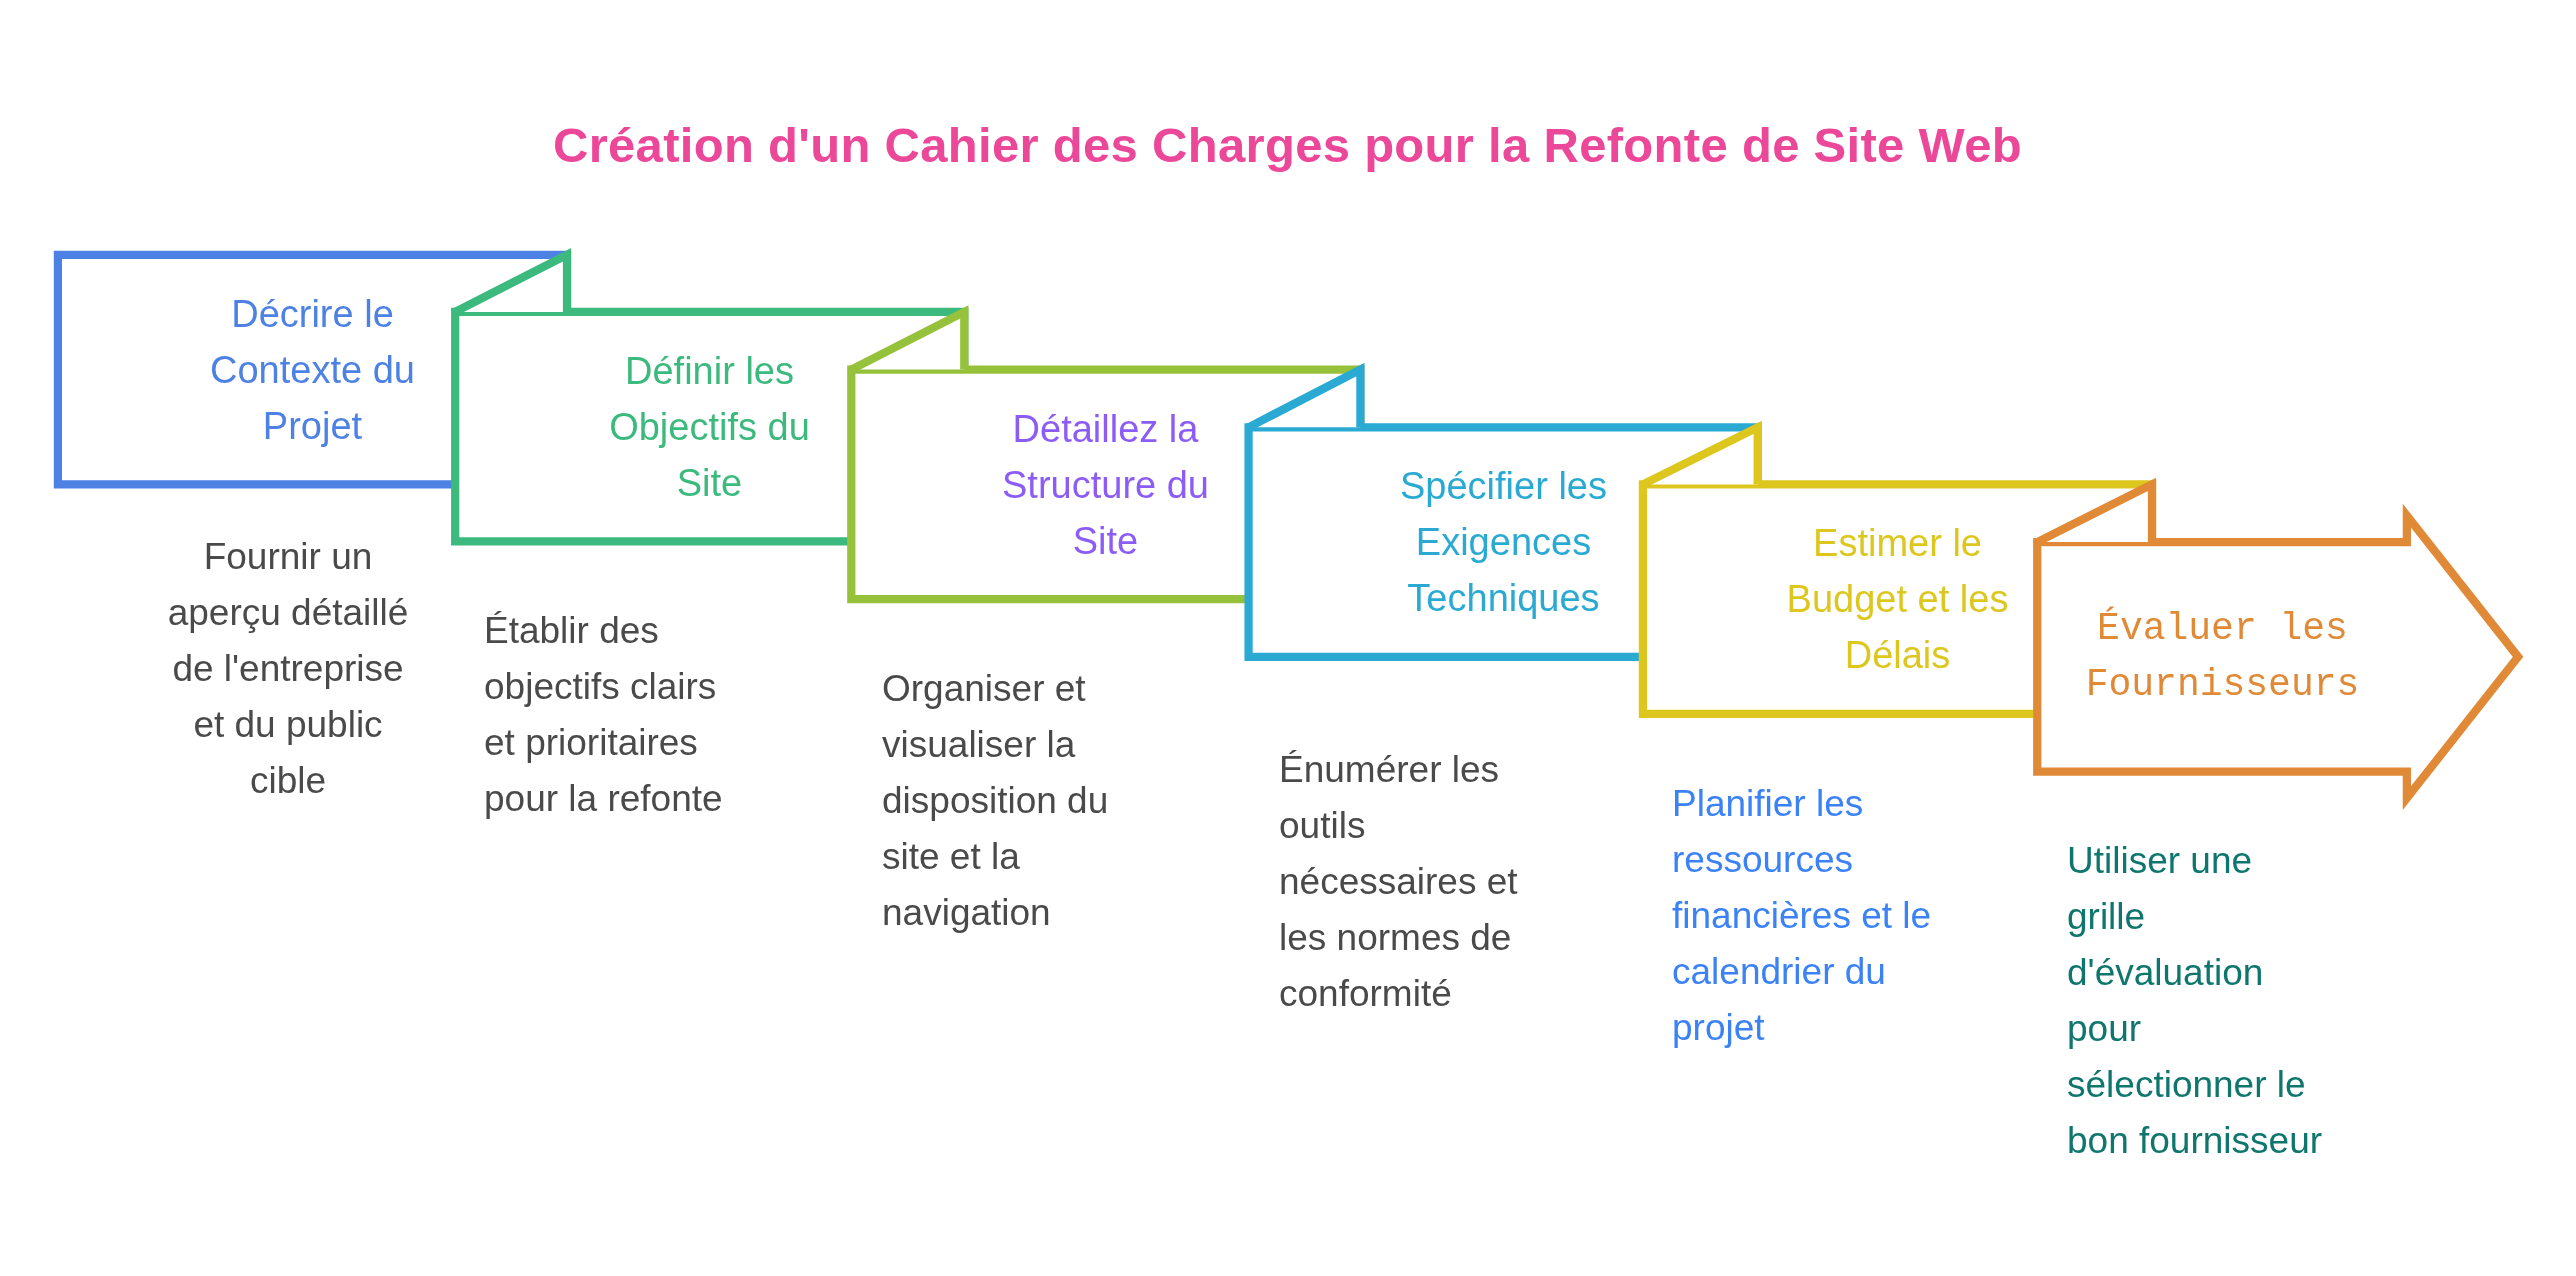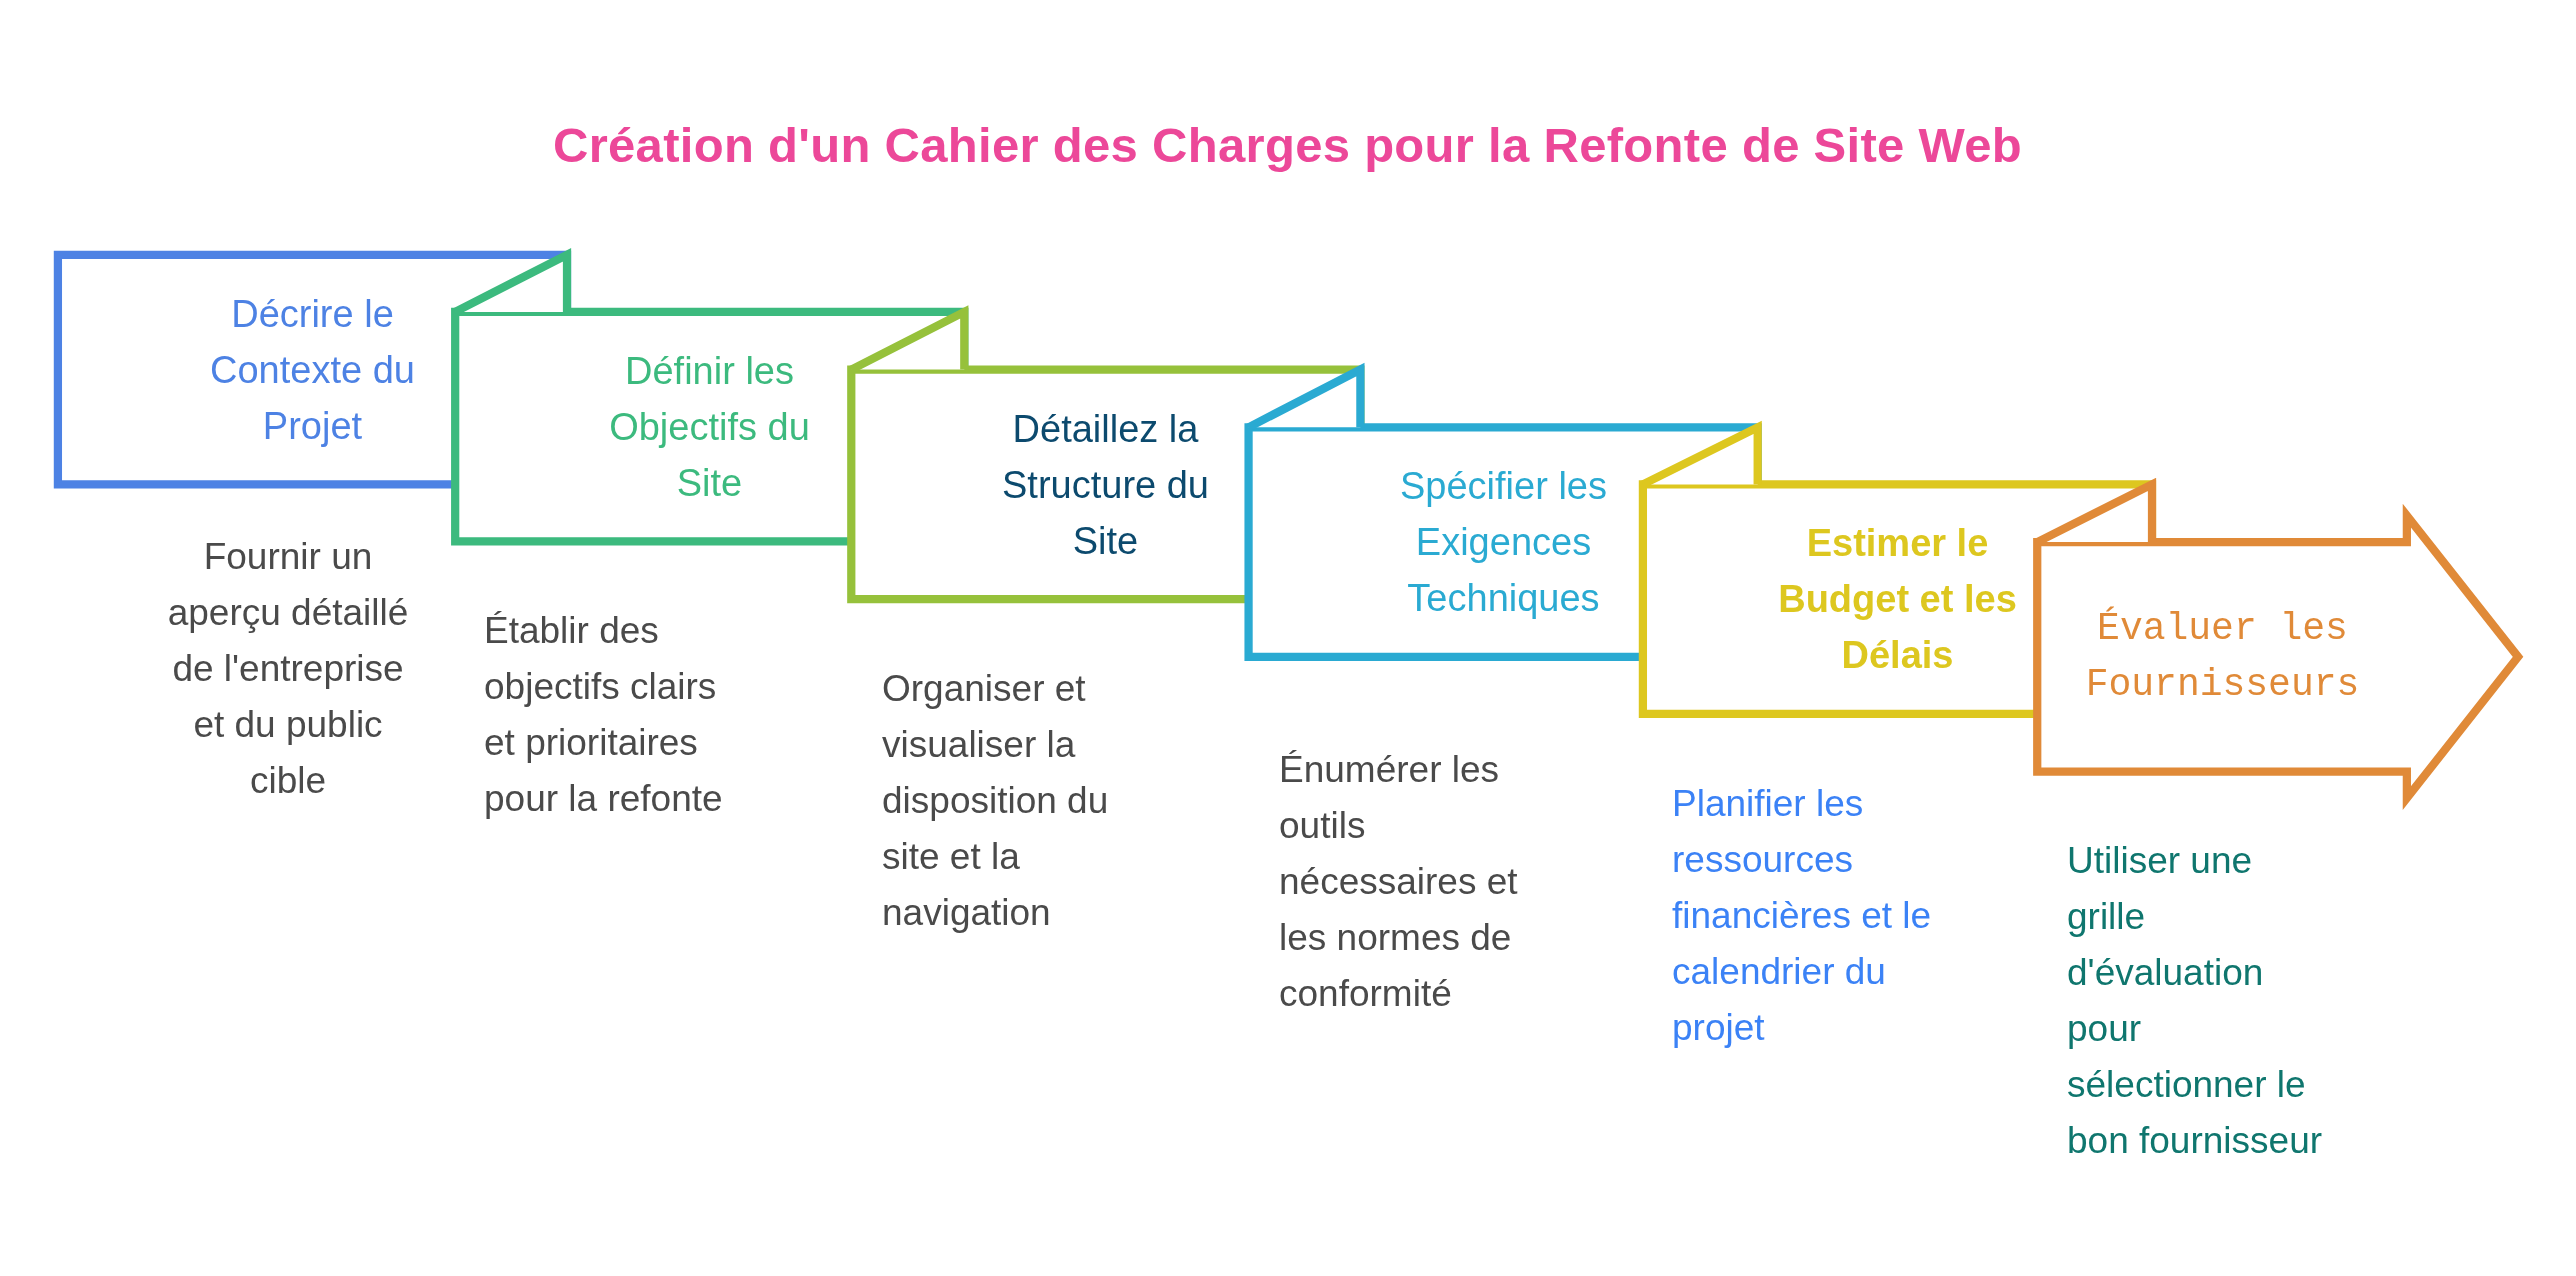--- a/index.html
+++ b/index.html
@@ -103,27 +103,27 @@
   </svg>
 
   <div class="main-title" style="color: #ec4899;">Création d'un Cahier des Charges pour la Refonte de Site Web</div>
 
   <div class="step-label lbl-1" style="color: rgb(77, 130, 228);">Décrire le
 Contexte du
 Projet</div>
   <div class="step-label lbl-2" style="color: rgb(60, 186, 126);">Définir les
 Objectifs du
 Site</div>
-  <div class="step-label lbl-3" style="color: #0c4a6e; text-align: center;">Détaillez la
+  <div class="step-label lbl-3" style="color: #8b5cf6; text-align: center;">Détaillez la
 Structure du
 Site</div>
   <div class="step-label lbl-4" style="color: rgb(42, 170, 210);">Spécifier les
 Exigences
 Techniques</div>
-  <div class="step-label lbl-5" style="color: rgb(221, 199, 31); font-weight: bold;">Estimer le
+  <div class="step-label lbl-5" style="color: rgb(221, 199, 31);">Estimer le
 Budget et les
 Délais</div>
   <div class="step-label lbl-6" style="color: rgb(224, 138, 56); font-family: Liberation Mono, monospace;">Évaluer les
 Fournisseurs</div>
 
   <div class="step-desc dsc-1" style="color: rgb(74, 74, 74);">Fournir un
 aperçu détaillé
 de l'entreprise
 et du public
 cible</div>

